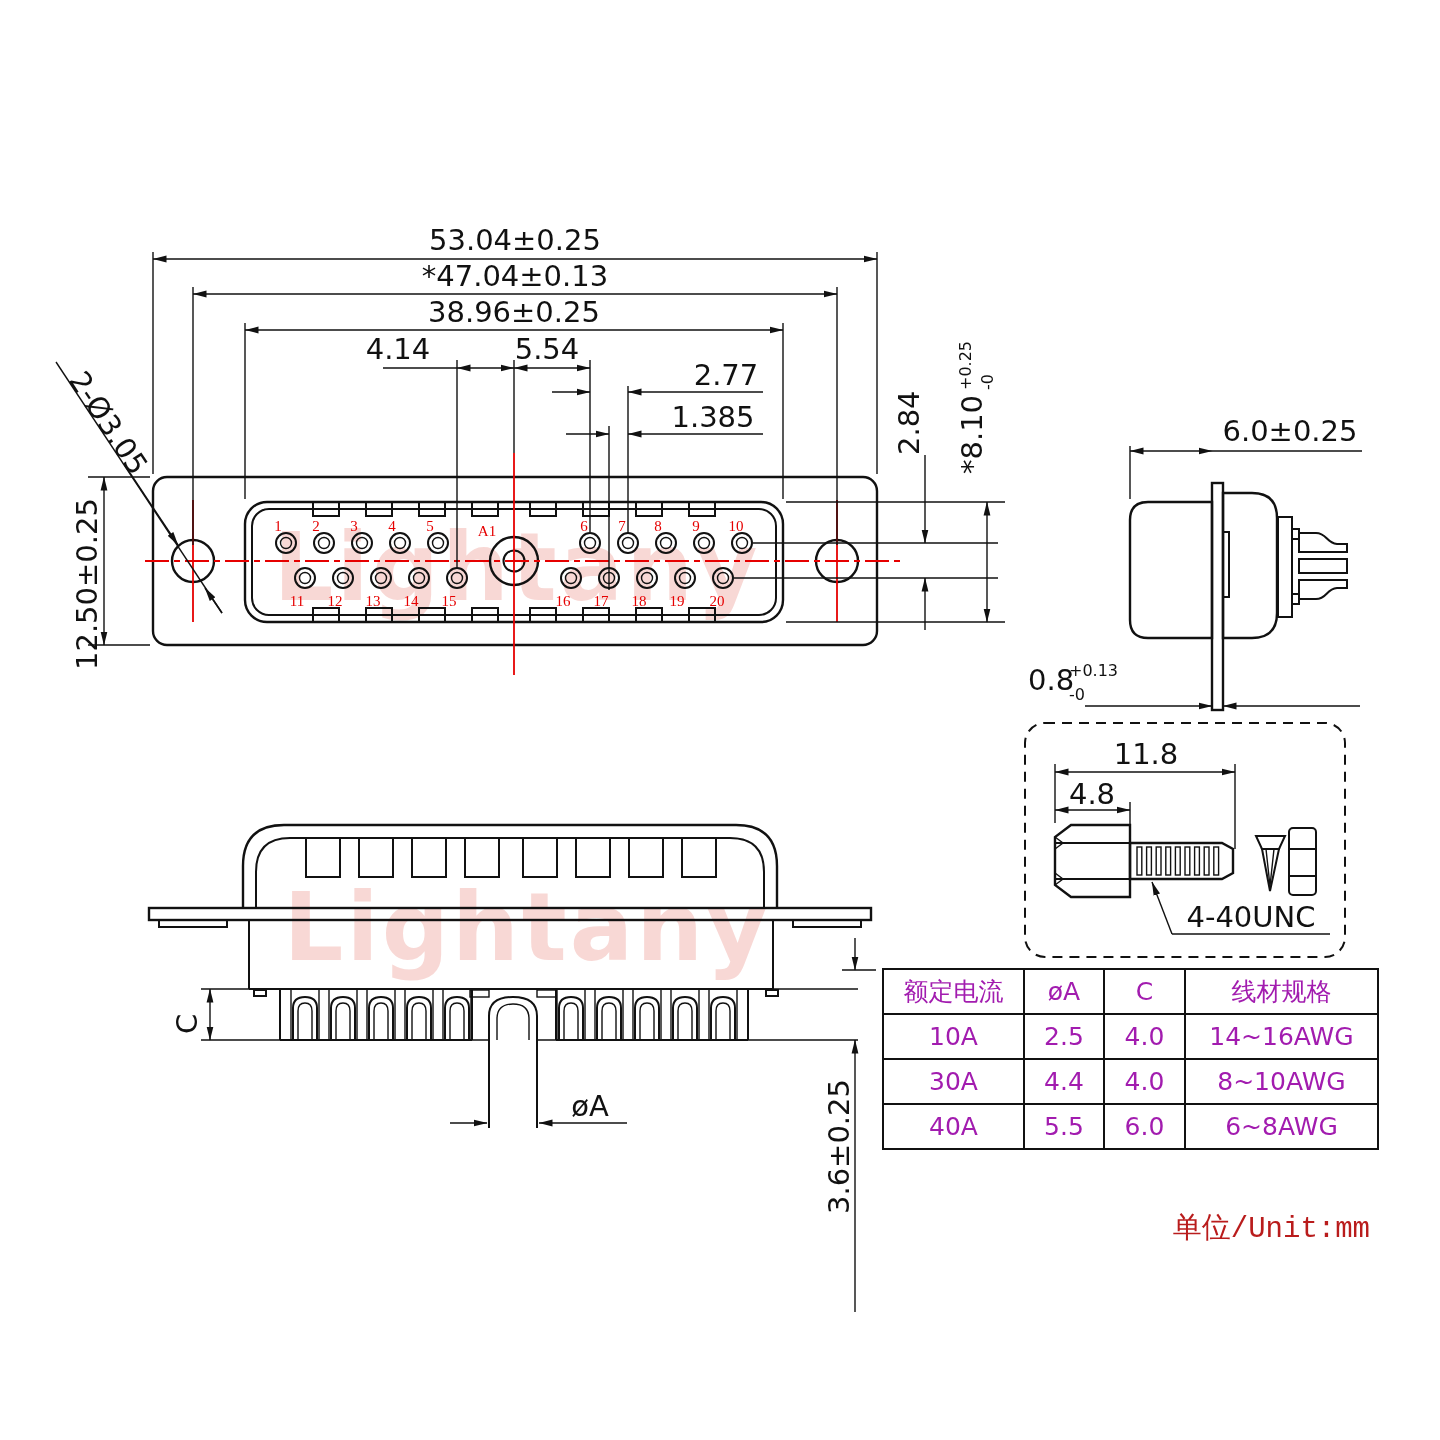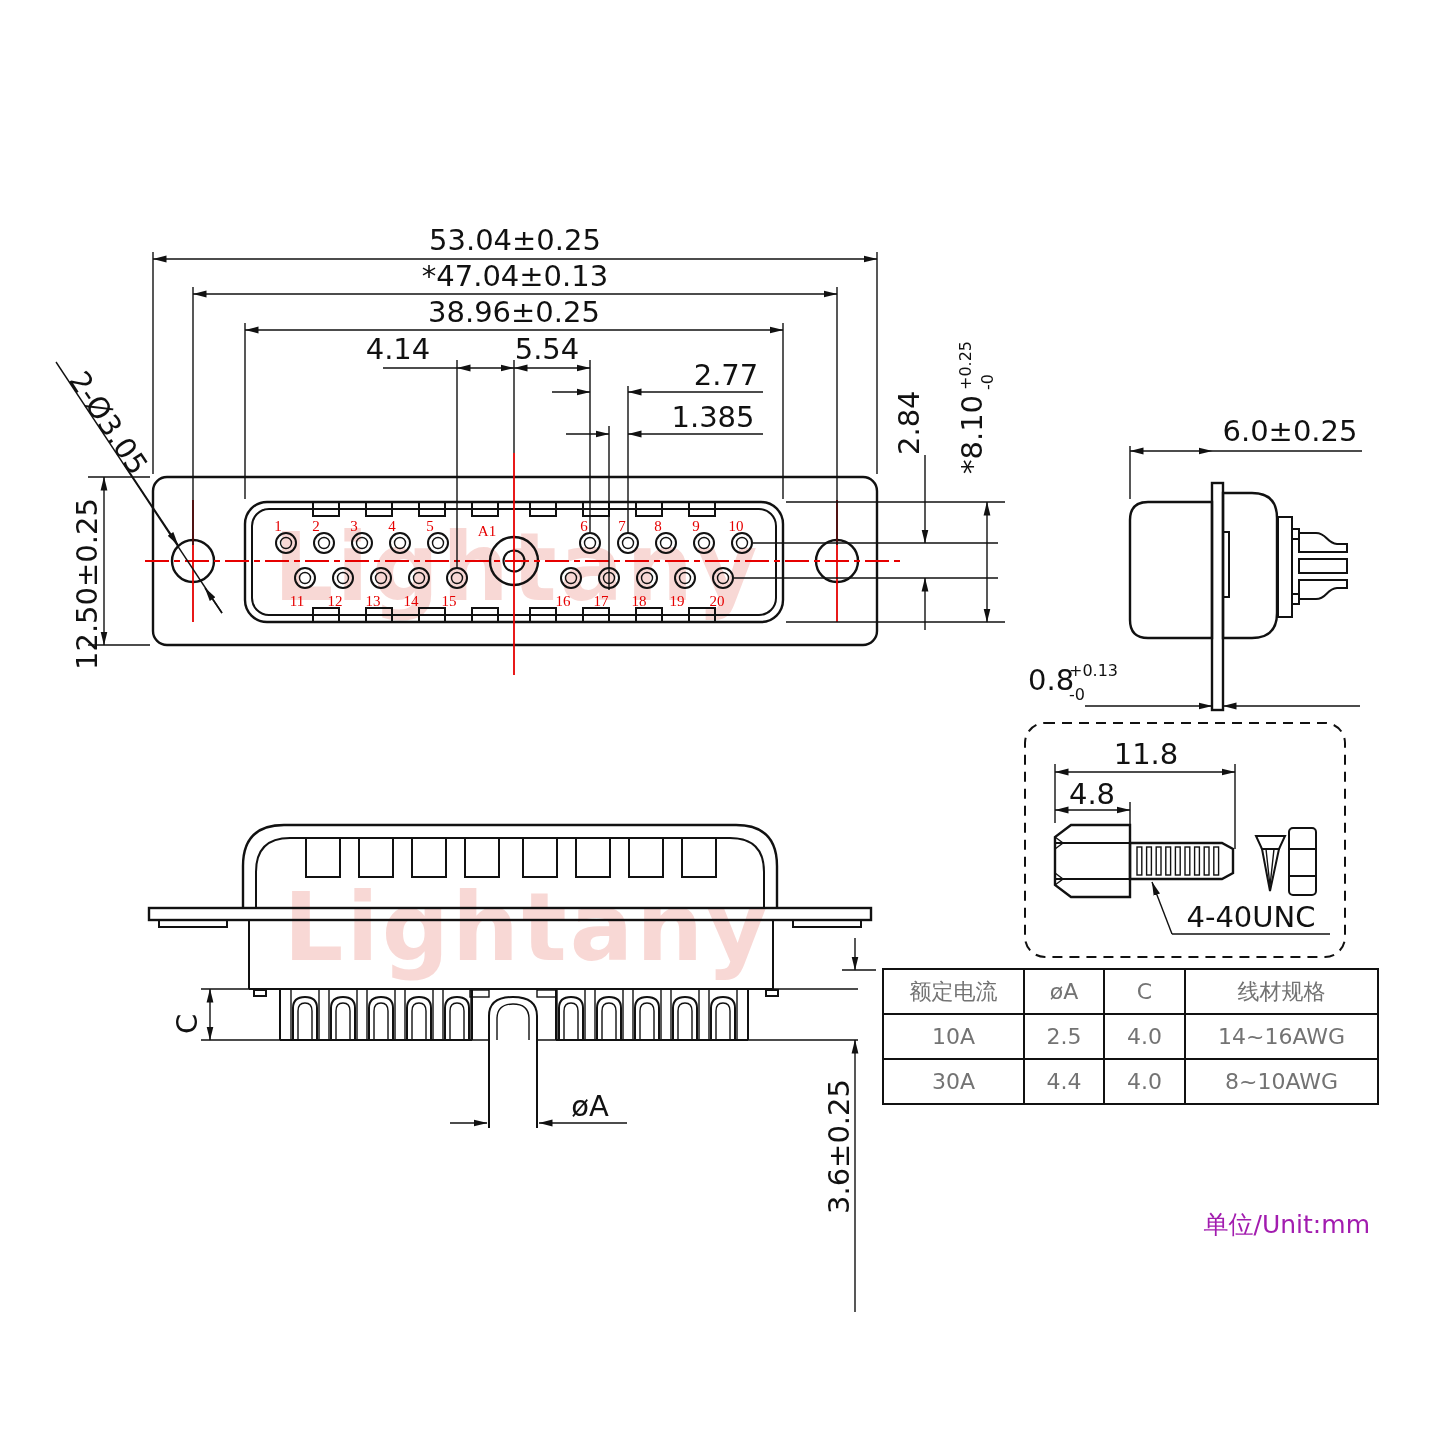--- a/index.html
+++ b/index.html
@@ -11,24 +11,24 @@
   .dimsm{font-size:16px;}
   .pinlbl{font-size:15px;font-family:"Liberation Serif","DejaVu Serif",serif;fill:#e60000;}
   .wm{font-size:94px;font-weight:bold;fill:rgba(236,152,145,0.38);letter-spacing:3px;}
   .thin{stroke:#111;stroke-width:1.4;fill:none;}
   .med{stroke:#111;stroke-width:2;fill:none;}
   .thick{stroke:#111;stroke-width:2.4;fill:none;}
   .redln{stroke:#e60000;stroke-width:1.8;fill:none;}
   .spec-table{position:absolute;left:882px;top:968px;}
   .spec-table table{border-collapse:collapse;}
   .spec-table td{border:2.6px solid #111;text-align:center;vertical-align:middle;
-      font-size:22px;color:#737373;padding:0;height:43px;}
+      font-size:25px;color:#a21caf;padding:0;height:43px;}
   .c0{width:139px;} .c1{width:78px;} .c2{width:79px;} .c3{width:191px;margin-top:21px;}
   .unit-note{position:absolute;left:1130px;top:1208px;width:240px;text-align:right;
-      font-size:25px;color:#a21caf;}
+      font-size:29px;color:#b91c1c;font-family:Liberation Mono, monospace;}
 </style>
 </head>
 <body>
 
 <div class="page">
 <svg width="1440" height="1440" viewBox="0 0 1440 1440">
   <defs>
     <marker id="ae" viewBox="0 0 14 10" refX="13.5" refY="5" markerWidth="14" markerHeight="10" orient="auto" markerUnits="userSpaceOnUse">
           <path d="M0,1.6 L14,5 L0,8.4 Z" fill="#111"></path>
         </marker>
@@ -442,18 +442,24 @@
       <td>2.5</td>
       <td>4.0</td>
       <td>14~16AWG</td>
     </tr>
     <tr>
       <td>30A</td>
       <td>4.4</td>
       <td>4.0</td>
       <td>8~10AWG</td>
     </tr>
+    <tr>
+      <td>40A</td>
+      <td>5.5</td>
+      <td>6.0</td>
+      <td>6~8AWG</td>
+    </tr>
   </tbody>
       </table>
 </div>
 
 <div class="unit-note">单位/Unit:mm</div>
 </div>
 
 </body></html>

